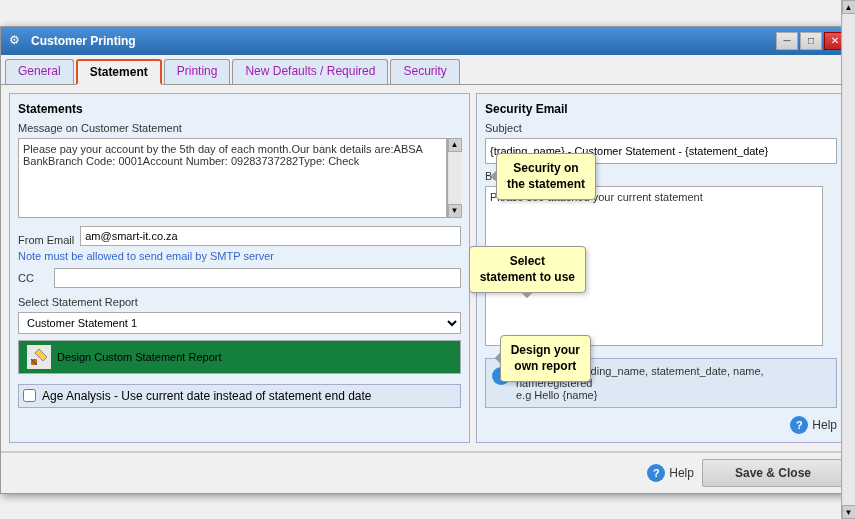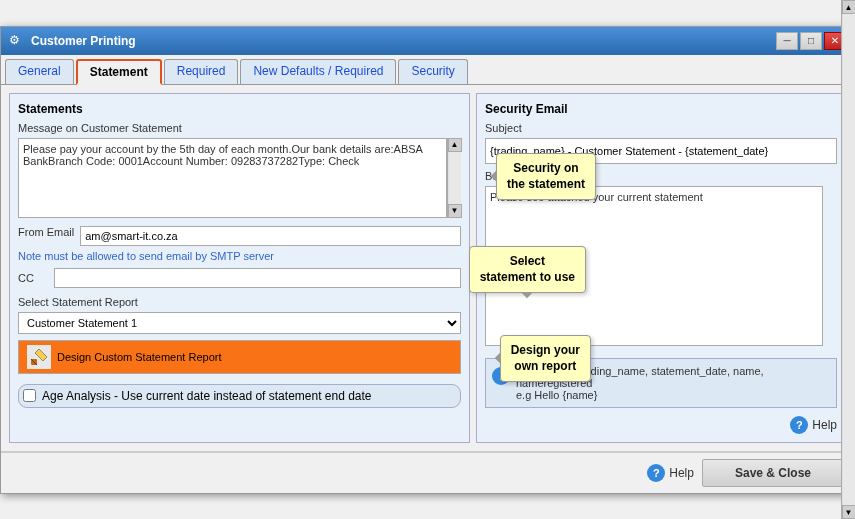--- a/index.html
+++ b/index.html
@@ -67,21 +67,21 @@
       display: flex;
       gap: 2px;
       border-bottom: 1px solid #999;
     }
     .tab {
       padding: 4px 12px;
       border: 1px solid #999;
       background: #dde8f5;
       cursor: pointer;
       border-bottom: none;
-      color: #1d4ed8;
+      color: #a21caf;
       font-size: 12px;
       border-radius: 3px 3px 0 0;
     }
     .tab.active {
       background: #f0f0f0;
       border-bottom: 1px solid #f0f0f0;
       font-weight: bold;
       border: 2px solid #e05020;
       border-bottom: 2px solid #f0f0f0;
       color: #000;
@@ -126,21 +126,21 @@
       background: white;
       padding: 4px;
       font-size: 11px;
       resize: none;
       overflow-y: auto;
       color: #333;
       position: relative;
     }
     .from-email-row {
       display: flex;
-      align-items: flex-start;
+      align-items: flex-end;
       gap: 6px;
       margin-top: 8px;
       margin-bottom: 4px;
     }
     .from-label {
       font-size: 11px;
       white-space: nowrap;
       color: #333;
     }
     .from-input {
@@ -186,21 +186,21 @@
       border: 1px solid #aaa;
       background: white;
       padding: 0 4px;
       font-size: 11px;
       margin-bottom: 6px;
     }
     .design-btn {
       display: flex;
       align-items: center;
       gap: 6px;
-      background: #f97316;
+      background: #15803d;
       border: 1px solid #aaa;
       padding: 4px 8px;
       cursor: pointer;
       width: 100%;
       font-size: 11px;
     }
     .design-btn-icon {
       width: 24px;
       height: 24px;
       background: #e8e8e8;
@@ -395,21 +395,21 @@
   </div>
 
   <div class="tab-bar">
     <div class="tab">
       <span>General</span>
     </div>
     <div class="tab active">
       <span>Statement</span>
     </div>
     <div class="tab">
-      <span>Required</span>
+      <span>Printing</span>
     </div>
     <div class="tab">
       <span>New Defaults / Required</span>
     </div>
     <div class="tab">
       <span>Security</span>
     </div>
   </div>
 
   <div class="content">
@@ -474,21 +474,21 @@
             <span>Design Custom Statement Report</span>
           </button>
 
           <div class="callout callout-design" style="position:absolute; right:-130px; top:-5px;">
             <span>Design your</span><br>
             <span>own report</span>
             <div style="position:absolute; left:-12px; top:50%; transform:translateY(-50%); border:6px solid transparent; border-right-color:#999;"></div>
           </div>
         </div>
 
-        <div class="age-analysis-row" style="margin-top:10px;border-radius:9px;">
+        <div class="age-analysis-row" style="margin-top:10px;">
           <input type="checkbox" style="">
           <span>Age Analysis - Use current date instead of statement end date</span>
         </div>
       </div>
 
       <div class="right-panel">
         <div class="panel-title">Security Email</div>
 
         
         <div class="section-label">Subject</div>

